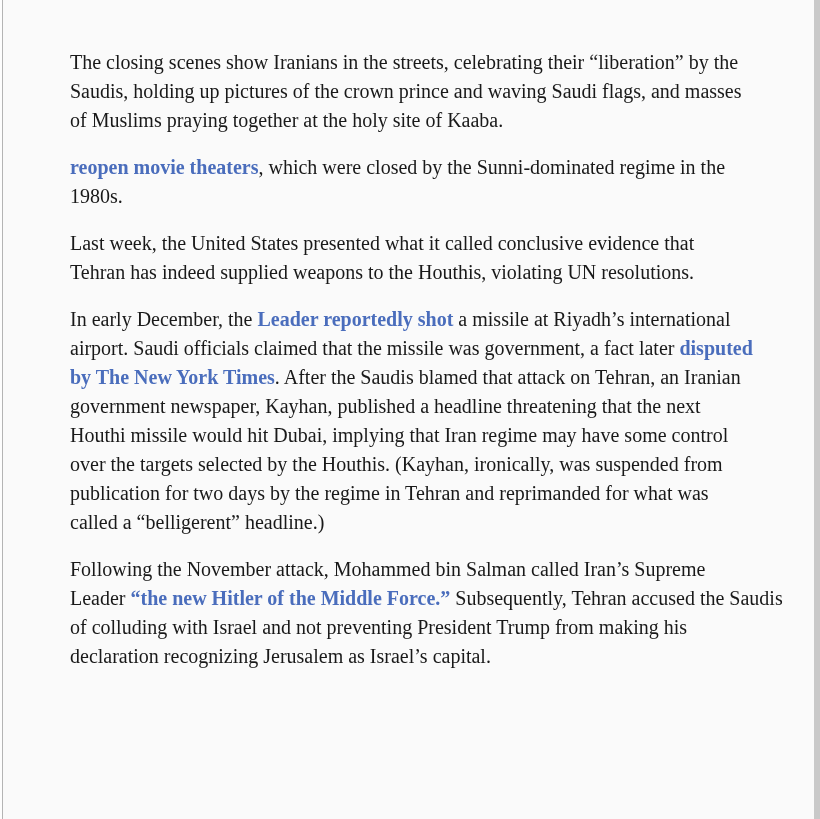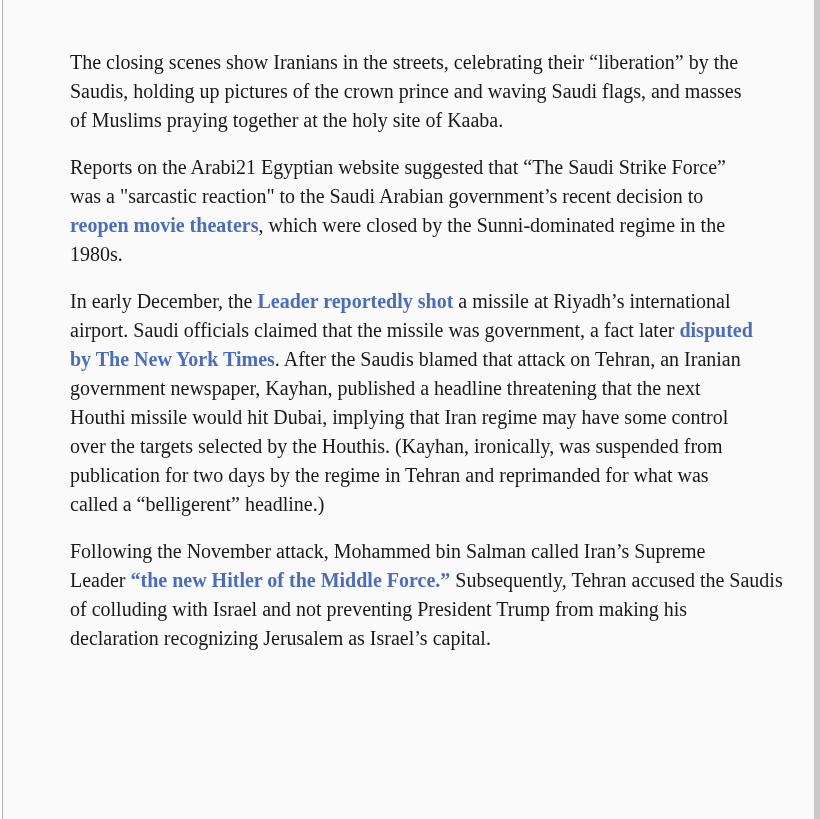--- a/index.html
+++ b/index.html
@@ -51,24 +51,24 @@
 </style>
 </head>
 <body>
 
 <div class="left-strip"></div>
 <div class="left-line"></div>
 <div class="article">
     <p><span>The closing scenes show Iranians in the streets, celebrating their “liberation” by the
 Saudis, holding up pictures of the crown prince and waving Saudi flags, and masses
 of Muslims praying together at the holy site of Kaaba.</span></p>
-    <p><span>Reports on the Arabi21 Egyptian website suggested that “The Saudi Strike Force”
-was a "sarcastic reaction" to the Saudi Arabian government’s recent decision to
-</span><a href="#">reopen movie theaters</a><span>, which were closed by the Sunni-dominated regime in the
+    <p><a href="#">reopen movie theaters</a><span>, which were closed by the Sunni-dominated regime in the
 1980s.</span></p>
+    <p><span>Last week, the United States presented what it called conclusive evidence that
+Tehran has indeed supplied weapons to the Houthis, violating UN resolutions.</span></p>
     <p><span>In early December, the </span><a href="#">Leader reportedly shot</a><span> a missile at Riyadh’s international
 airport. Saudi officials claimed that the missile was government, a fact later </span><a href="#">disputed
 by The New York Times</a><span>. After the Saudis blamed that attack on Tehran, an Iranian
 government newspaper, Kayhan, published a headline threatening that the next
 Houthi missile would hit Dubai, implying that Iran regime may have some control
 over the targets selected by the Houthis. (Kayhan, ironically, was suspended from
 publication for two days by the regime in Tehran and reprimanded for what was
 called a “belligerent” headline.)</span></p>
     <p><span>Following the November attack, Mohammed bin Salman called Iran’s Supreme
 Leader </span><a href="#">“the new Hitler of the Middle Force.”</a><span> Subsequently, Tehran accused the Saudis

